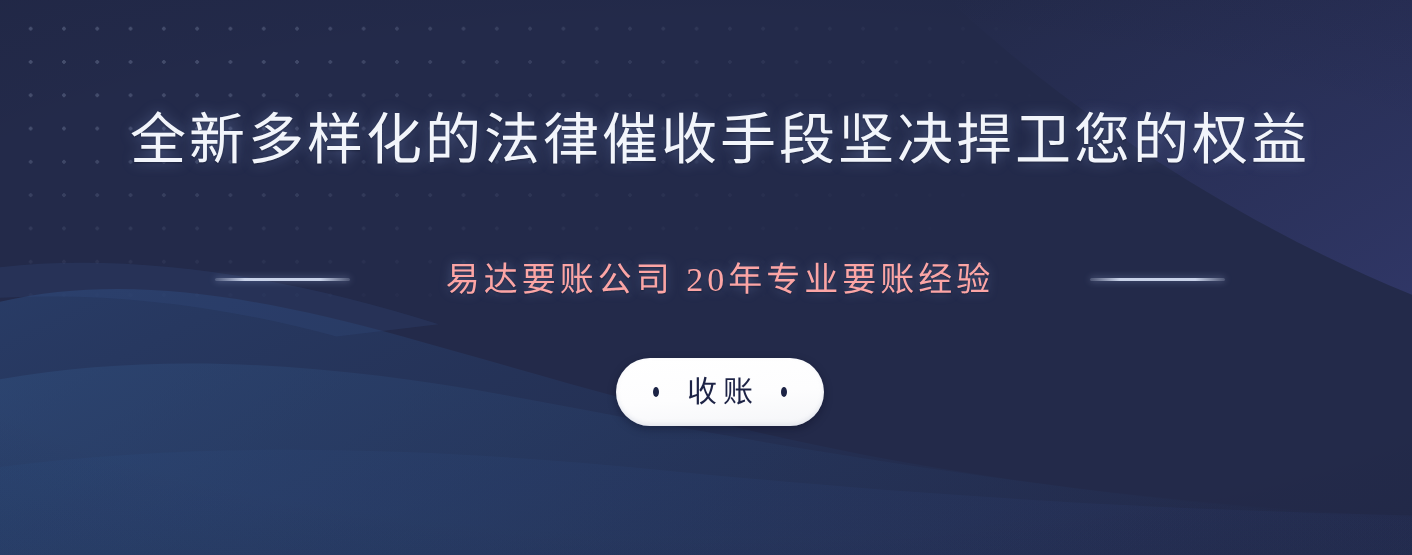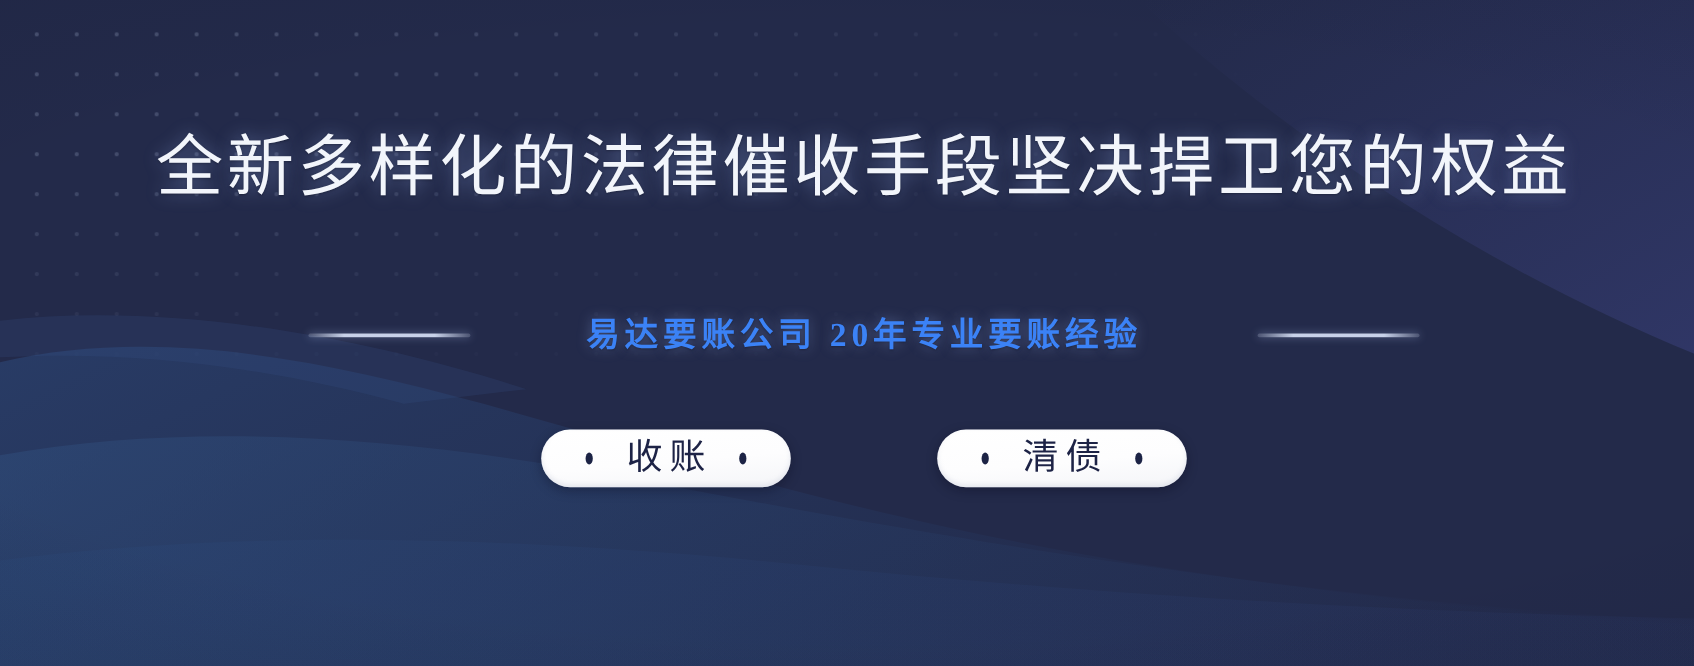--- a/index.html
+++ b/index.html
@@ -97,41 +97,40 @@
 
   .rule {
     width: 135px;
     height: 3px;
     border-radius: 2px;
     background: linear-gradient(to right, rgba(196,208,234,0.25), rgba(214,224,246,0.92) 22%, rgba(214,224,246,0.92) 78%, rgba(196,208,234,0.25));
     box-shadow: 0 0 7px rgba(170,190,235,0.45);
   }
 
   .subtitle {
-    font-size: 28px;
+    font-size: 34px;
     line-height: 44px;
     letter-spacing: 4px;
-    color: #3b82f6;
+    color: #fca5a5;
     white-space: nowrap;
     text-shadow: 0 0 11px rgba(150,175,235,0.38), 0 1px 2px rgba(8,10,24,0.5);
-    font-weight: bold;
   }
 
   .pill-row {
     margin-top: 56px;
     display: flex;
     align-items: center;
     justify-content: center;
     gap: 122px;
   }
 
   .pill {
     position: relative;
     width: 208px;
-    height: 48px;
+    height: 68px;
     border-radius: 34px;
     background: linear-gradient(175deg, #ffffff 0%, #fdfdfe 55%, #f4f5f8 100%);
     display: flex;
     align-items: center;
     justify-content: center;
     gap: 22px;
     box-shadow: 0 3px 9px rgba(8,10,26,0.34), inset 0 -2px 4px rgba(180,186,205,0.30);
   }
 
   .pill-dot {
@@ -205,21 +204,16 @@
     <div class="pill-row">
 
       <div class="pill">
         <span class="pill-dot"></span>
         <span class="pill-label">收账</span>
         <span class="pill-dot"></span>
       </div>
 
 
 
-      <div class="pill">
-        <span class="pill-dot"></span>
-        <span class="pill-label">清债</span>
-        <span class="pill-dot"></span>
-      </div>
 
     </div>
   </div>
 </div>
 
 </body></html>

